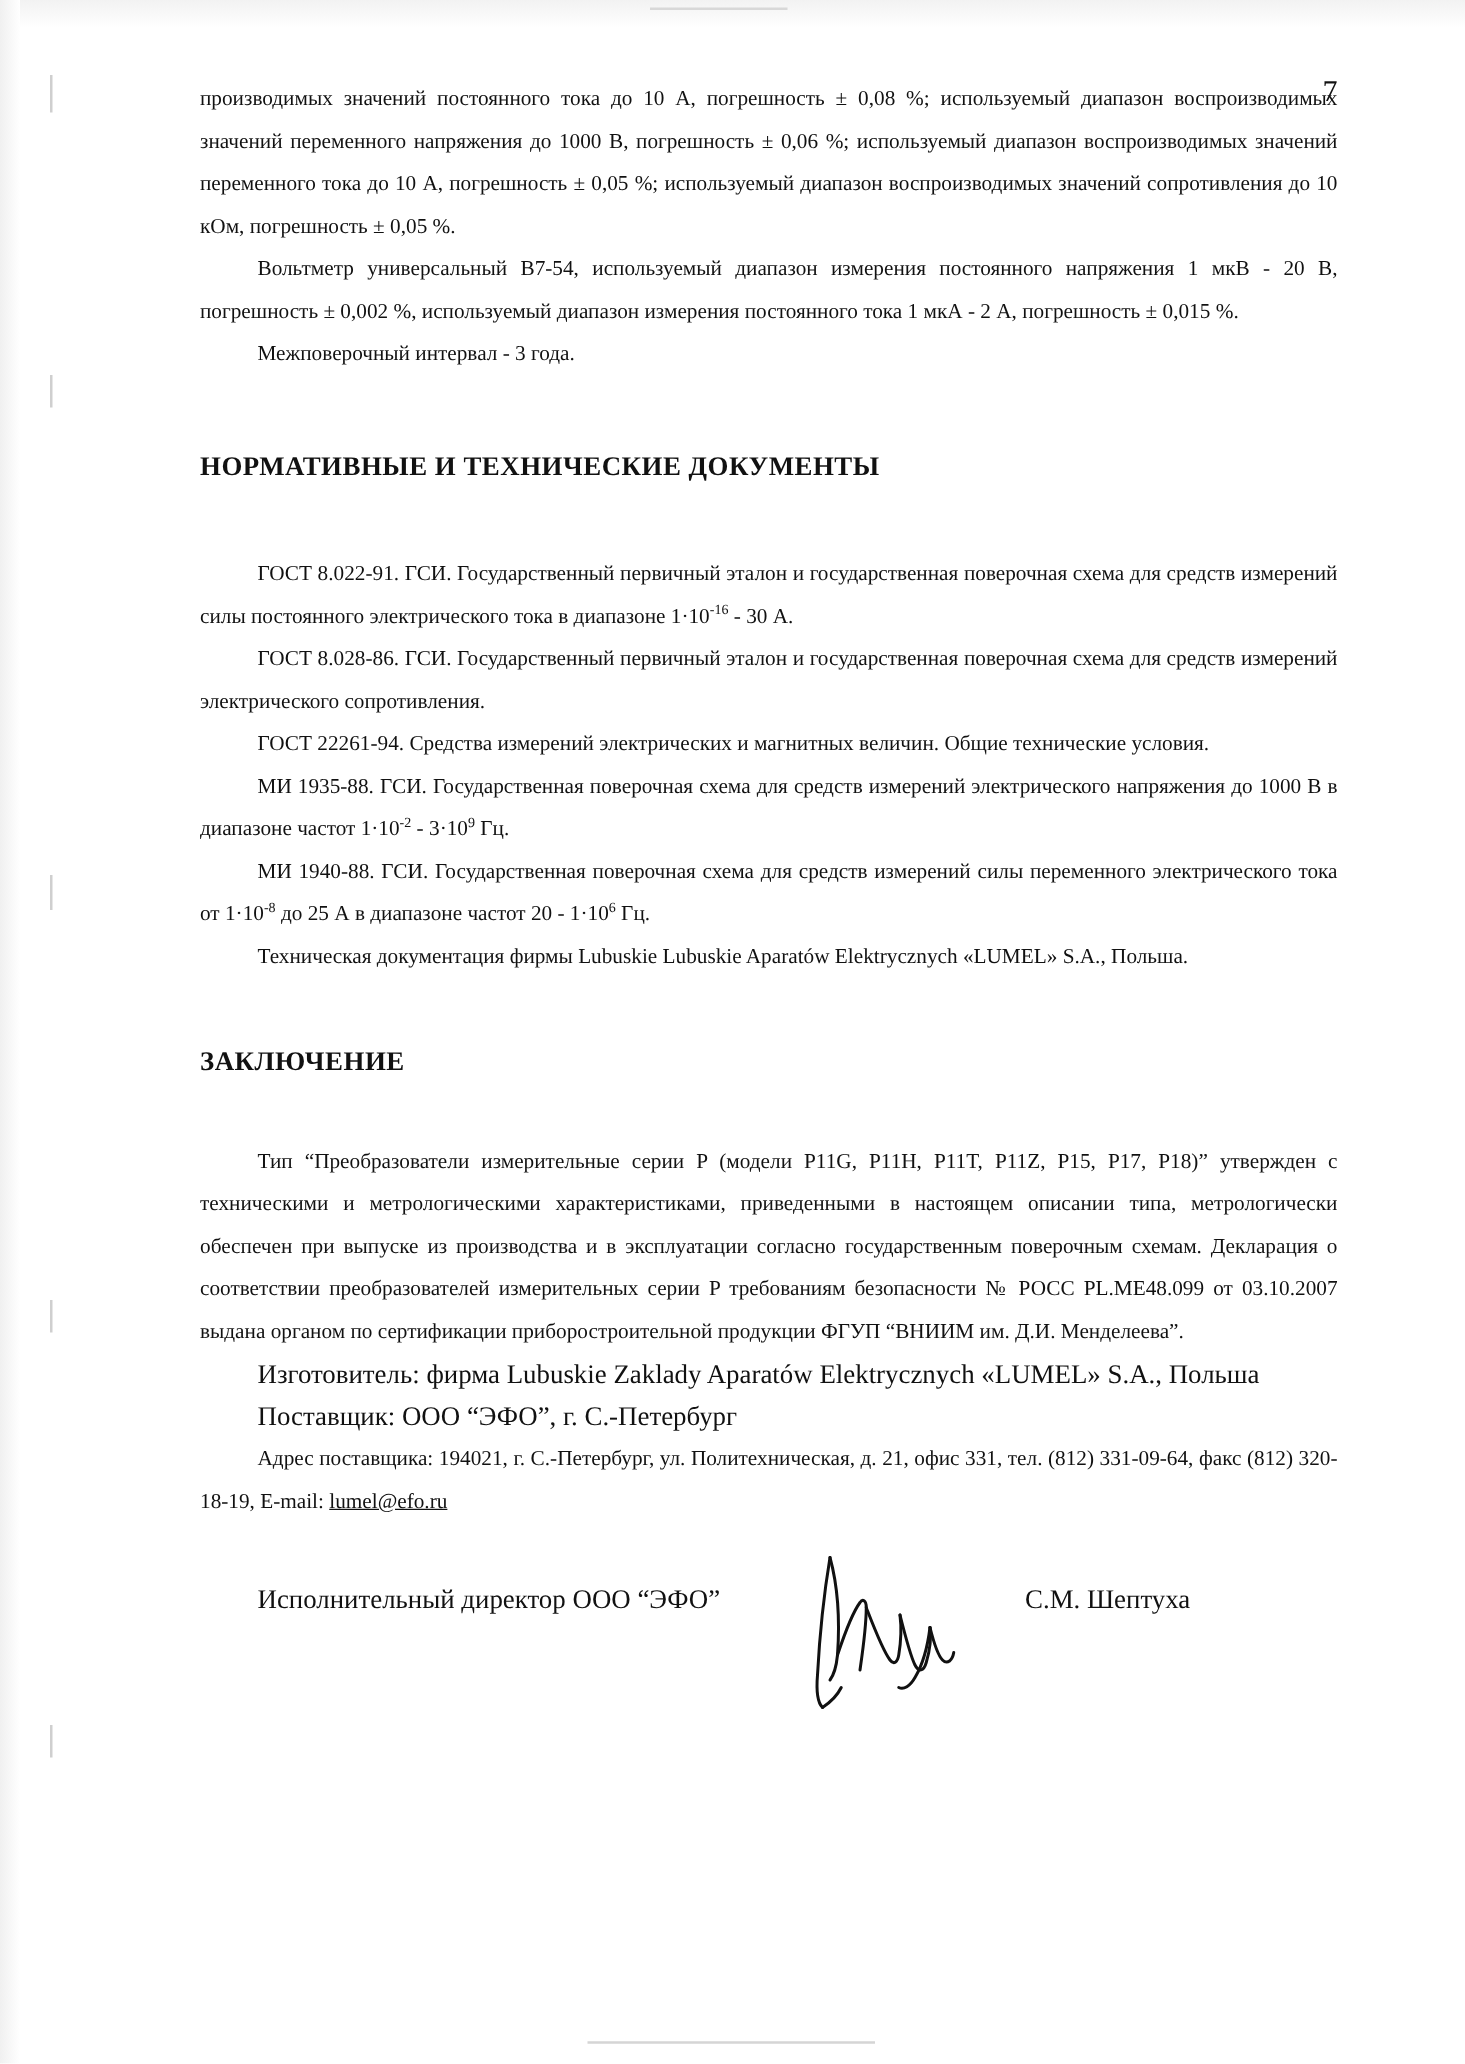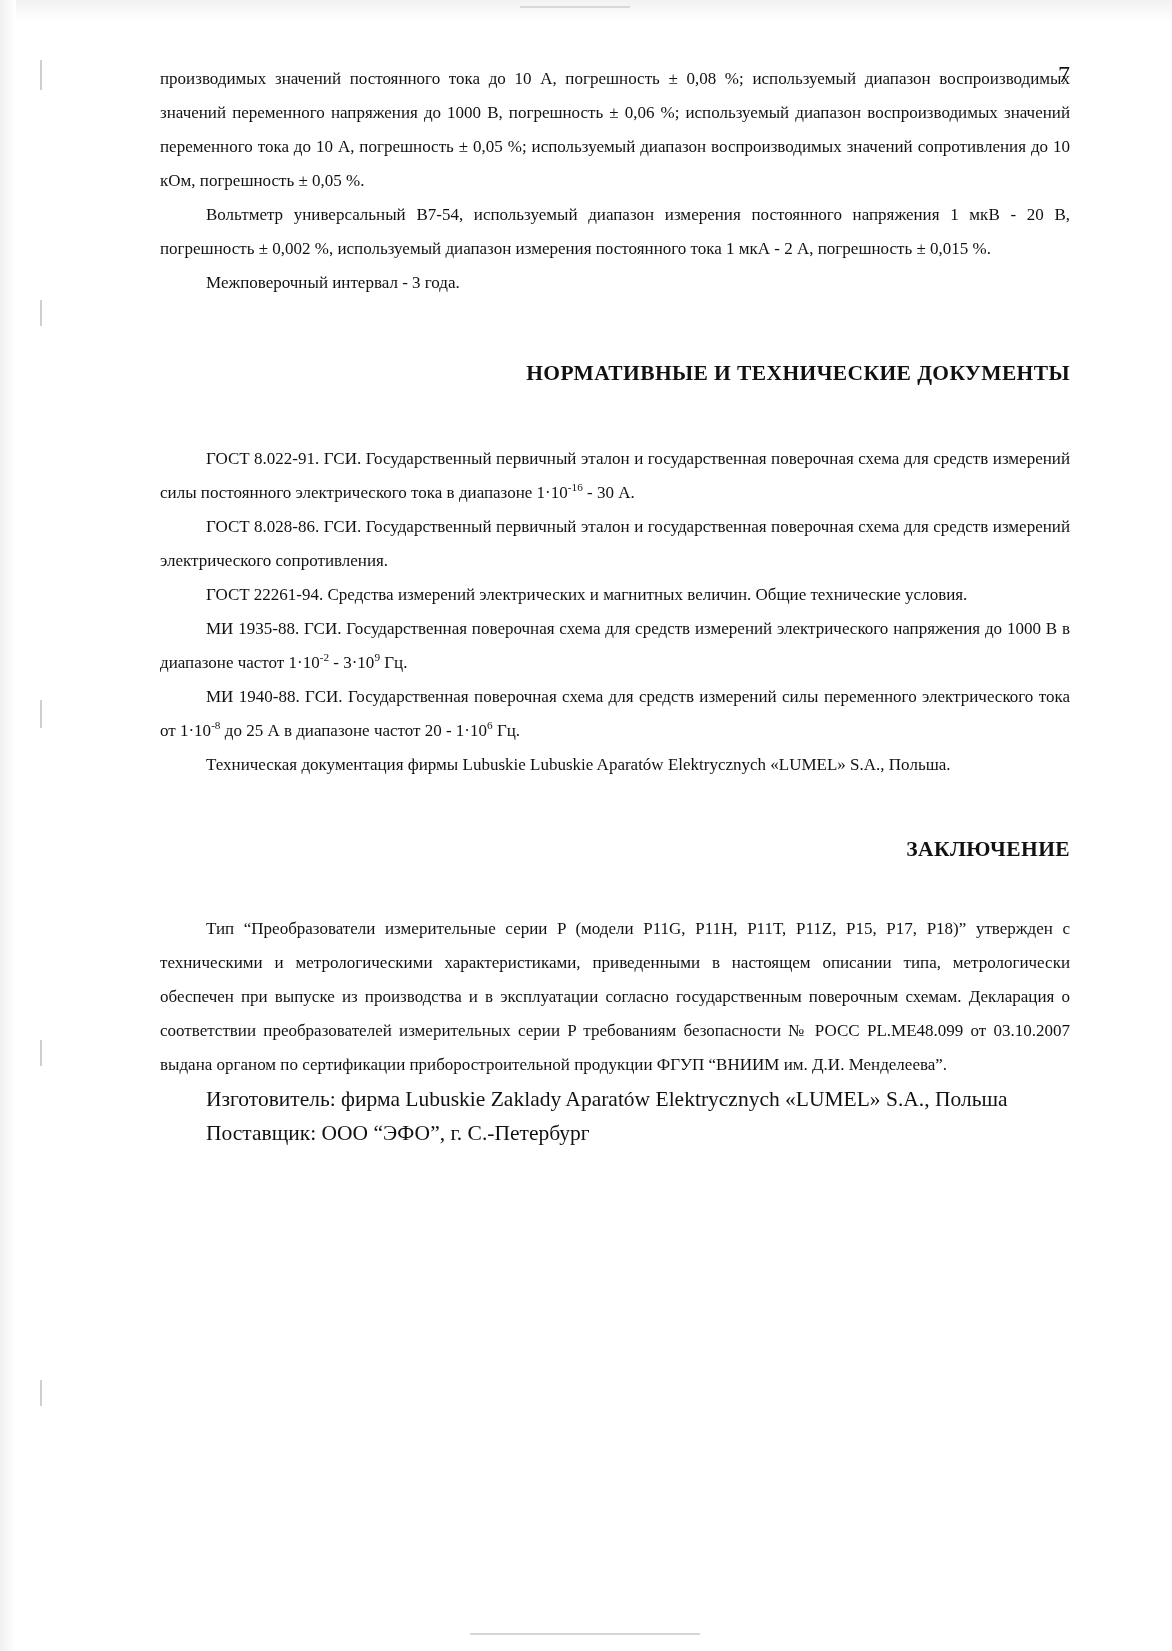--- a/index.html
+++ b/index.html
@@ -79,21 +79,21 @@
     text-justify: inter-word;
     hyphens: none;
   }
   p.indent { text-indent: 46px; }
 
   h2.section-heading {
     margin: 0;
     font-size: 21.5px;
     line-height: 34px;
     font-weight: bold;
-    text-align: right;
+    text-align: left;
     letter-spacing: 0.4px;
   }
   .heading-space-before { height: 56px; }
   .heading-space-after { height: 52px; }
 
   .heading-space-before-2 { height: 50px; }
   .heading-space-after-2 { height: 46px; }
 
   sup {
     font-size: 0.66em;
@@ -187,16 +187,33 @@
     <p class="body-text indent">Техническая документация фирмы Lubuskie Lubuskie Aparatów Elektrycznych «LUMEL» S.A., Польша.</p>
 
     <div class="heading-space-before-2"></div>
     <h2 class="section-heading">ЗАКЛЮЧЕНИЕ</h2>
     <div class="heading-space-after-2"></div>
 
     <p class="body-text indent">Тип “Преобразователи измерительные серии P (модели P11G, P11H, P11T, P11Z, P15, P17, P18)” утвержден с техническими и метрологическими характеристиками, приведенными в настоящем описании типа, метрологически обеспечен при выпуске из производства и в эксплуатации согласно государственным поверочным схемам. Декларация о соответствии преобразователей измерительных серии P требованиям безопасности № РОСС PL.МЕ48.099 от 03.10.2007 выдана органом по сертификации приборостроительной продукции ФГУП “ВНИИМ им. Д.И. Менделеева”.</p>
 
     <p class="contact-line">Изготовитель: фирма Lubuskie Zaklady Aparatów Elektrycznych «LUMEL» S.A., Польша</p>
     <p class="contact-line">Поставщик: ООО “ЭФО”, г. С.-Петербург</p>
-
+    <p class="body-text indent"><span>Адрес поставщика: 194021, г. С.-Петербург, ул. Политехническая, д. 21, офис 331, тел. (812) 331-09-64, факс (812) 320-18-19, E-mail: </span><a class="email-link" href="#">lumel@efo.ru</a></p>
+
+    <div class="signature-row">
+      <div class="signature-title">Исполнительный директор ООО “ЭФО”</div>
+      <svg class="signature-mark" viewBox="0 0 190 130">
+        <g fill="none" stroke="#111111" stroke-width="2.4" stroke-linecap="round" stroke-linejoin="round">
+          <path d="M44 6 C 40 30, 36 62, 34 100 C 33 112, 34 122, 38 126"></path>
+          <path d="M44 6 C 50 28, 52 56, 50 84 C 49 94, 47 100, 44 104"></path>
+          <path d="M50 84 C 56 66, 62 50, 68 42 C 70 39, 73 40, 73 46 C 73 62, 70 82, 68 96"></path>
+          <path d="M73 46 C 80 64, 86 80, 92 88 C 95 92, 98 90, 99 84 C 101 72, 101 60, 100 52"></path>
+          <path d="M100 52 C 104 68, 108 84, 112 92 C 115 98, 119 97, 121 90 C 124 80, 125 70, 124 62"></path>
+          <path d="M124 62 C 127 74, 130 84, 134 88 C 138 92, 142 88, 143 82"></path>
+          <path d="M124 62 C 122 78, 118 92, 112 102 C 108 109, 103 112, 99 110"></path>
+          <path d="M38 126 C 44 122, 50 116, 53 110"></path>
+        </g>
+      </svg>
+      <div class="signature-name">С.М. Шептуха</div>
+    </div>
 
   </div>
 </div>
 
 </body></html>

